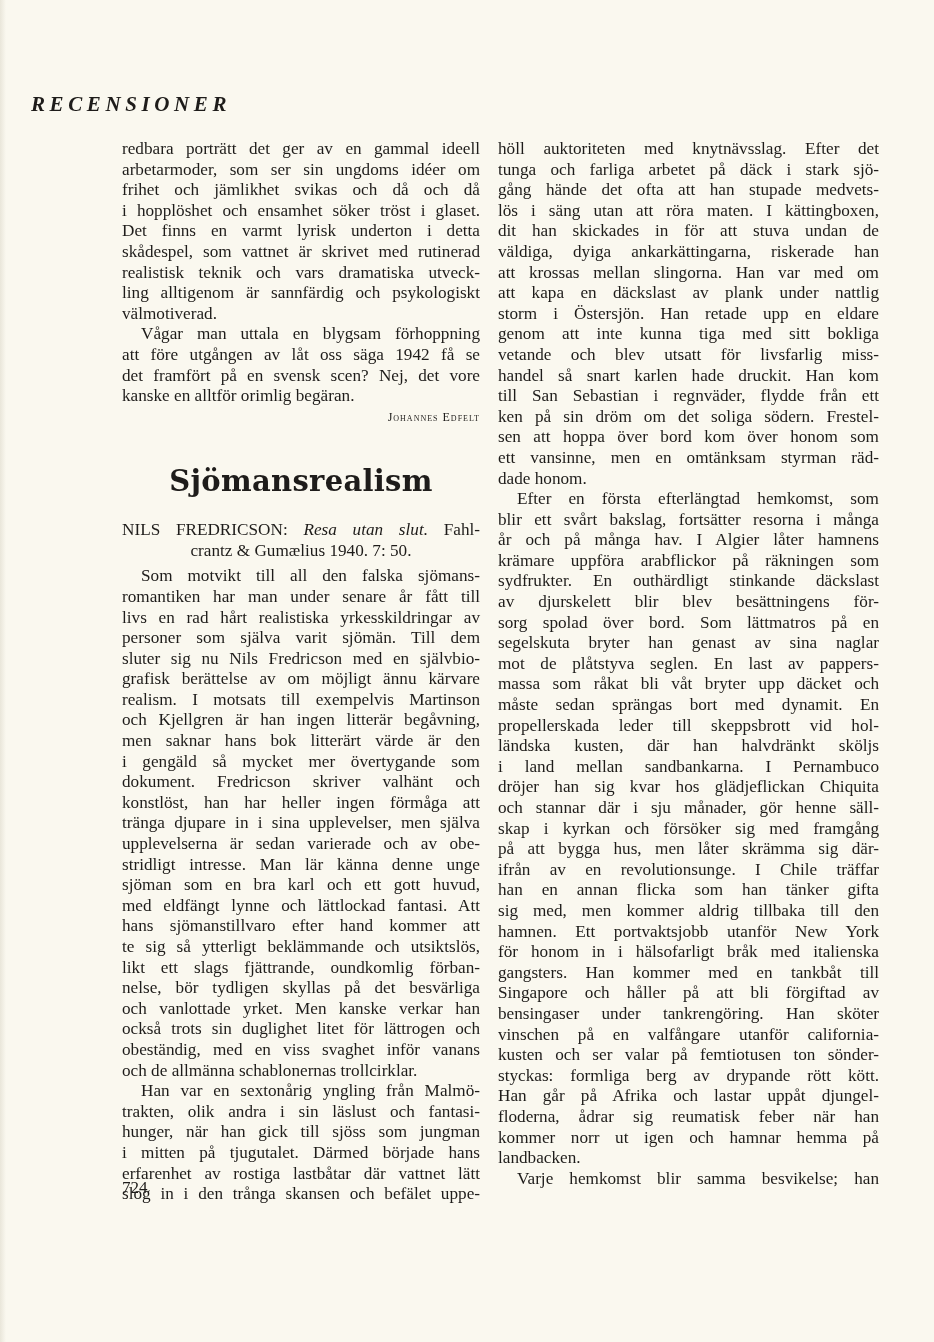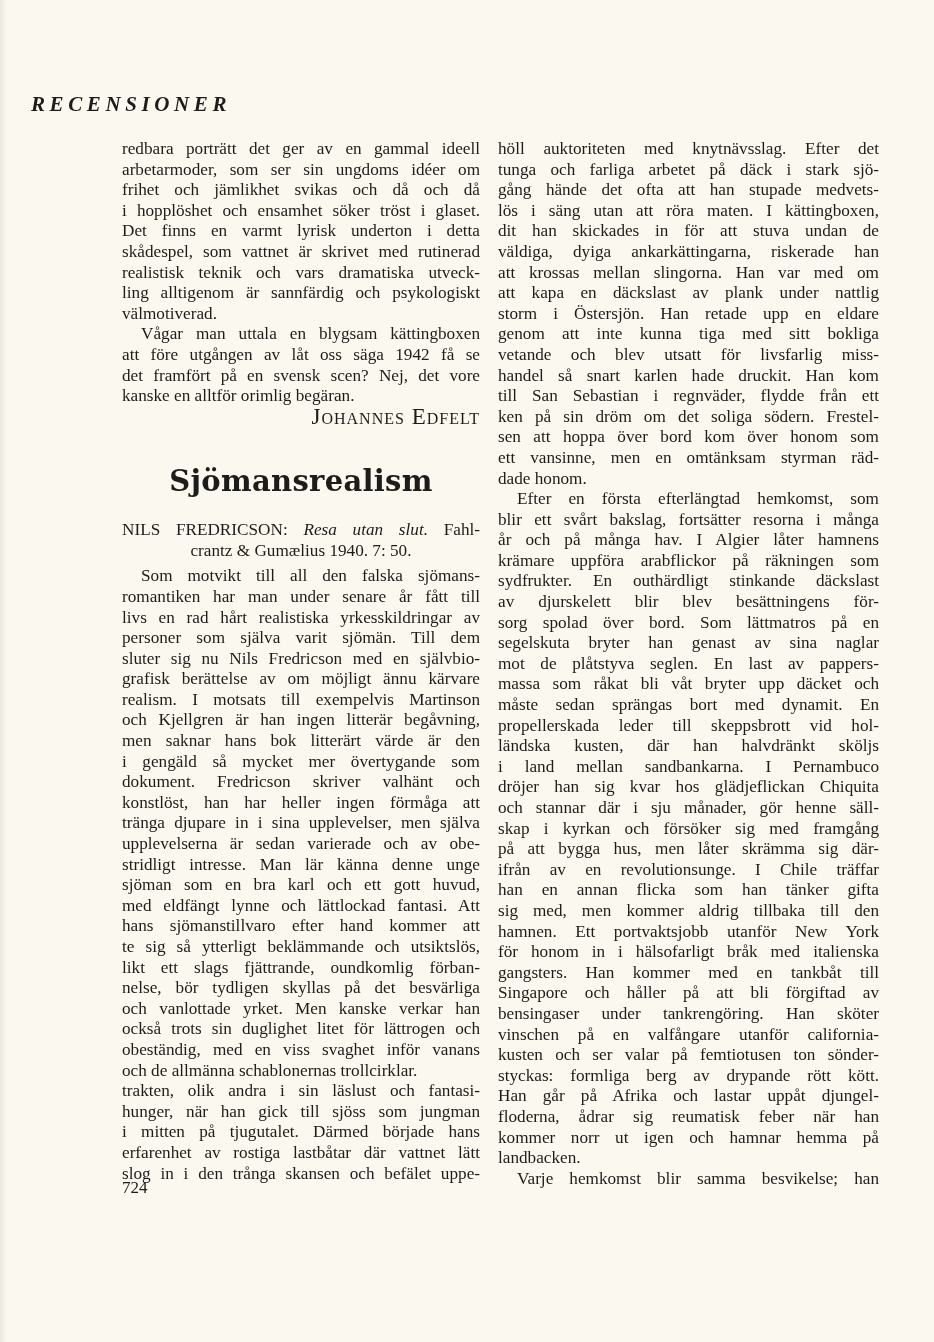--- a/index.html
+++ b/index.html
@@ -24,21 +24,21 @@
       position: absolute; top: 139px;
       font-size: 17.2px; line-height: 20.6px;
     }
     .col-left { left: 122px; width: 358px; }
     .col-right { left: 498px; width: 381px; }
     .line { display: block; text-align: justify; text-align-last: justify; white-space: nowrap; height: 20.6px; }
     .line.last { text-align-last: left; }
     .line.indent { padding-left: 19px; }
     .signature {
       display: block; text-align: right; font-variant: small-caps;
-      letter-spacing: 1px; font-size: 23px; height: 22px;
+      letter-spacing: 1px; font-size: 12px; height: 22px;
     }
     .section-title {
       display: block; text-align: center;
       font-family: "DejaVu Serif", serif; font-weight: bold;
       font-size: 29px; letter-spacing: 0.3px;
       margin-top: 42px; margin-bottom: 29px;
     }
     .bib { display: block; }
     .bib .l1 { display: block; text-align: justify; text-align-last: justify; white-space: nowrap; height: 21px; }
     .bib .l2 { display: block; text-align: center; white-space: nowrap; height: 25px; }
@@ -61,21 +61,21 @@
       <span class="line">arbetarmoder, som ser sin ungdoms idéer om</span>
       <span class="line">frihet och jämlikhet svikas och då och då</span>
       <span class="line">i hopplöshet och ensamhet söker tröst i glaset.</span>
       <span class="line">Det finns en varmt lyrisk underton i detta</span>
       <span class="line">skådespel, som vattnet är skrivet med rutinerad</span>
       <span class="line">realistisk teknik och vars dramatiska utveck-</span>
       <span class="line">ling alltigenom är sannfärdig och psykologiskt</span>
       <span class="line last">välmotiverad.</span>
     </div>
   <div id="lp2">
-      <span class="line indent">Vågar man uttala en blygsam kättingboxen</span>
+      <span class="line indent">Vågar man uttala en blygsam förhoppning</span>
       <span class="line">att före utgången av låt oss säga 1942 få se</span>
       <span class="line">det framfört på en svensk scen? Nej, det vore</span>
       <span class="line last">kanske en alltför orimlig begäran.</span>
     </div>
   <span class="signature">Johannes Edfelt</span>
   <span class="section-title">Sjömansrealism</span>
   <div class="bib">
     <span class="l1">
       <span>NILS FREDRICSON:</span>
       <i>Resa utan slut.</i>
@@ -104,20 +104,21 @@
       <span class="line">hans sjömanstillvaro efter hand kommer att</span>
       <span class="line">te sig så ytterligt beklämmande och utsiktslös,</span>
       <span class="line">likt ett slags fjättrande, oundkomlig förban-</span>
       <span class="line">nelse, bör tydligen skyllas på det besvärliga</span>
       <span class="line">och vanlottade yrket. Men kanske verkar han</span>
       <span class="line">också trots sin duglighet litet för lättrogen och</span>
       <span class="line">obeständig, med en viss svaghet inför vanans</span>
       <span class="line last">och de allmänna schablonernas trollcirklar.</span>
     </div>
   <div id="lp4">
+      <span class="line indent">Han var en sextonårig yngling från Malmö-</span>
       <span class="line">trakten, olik andra i sin läslust och fantasi-</span>
       <span class="line">hunger, när han gick till sjöss som jungman</span>
       <span class="line">i mitten på tjugutalet. Därmed började hans</span>
       <span class="line">erfarenhet av rostiga lastbåtar där vattnet lätt</span>
       <span class="line">slog in i den trånga skansen och befälet uppe-</span>
     </div>
 </div>
 
 <div class="col col-right">
   <div id="rp1">

